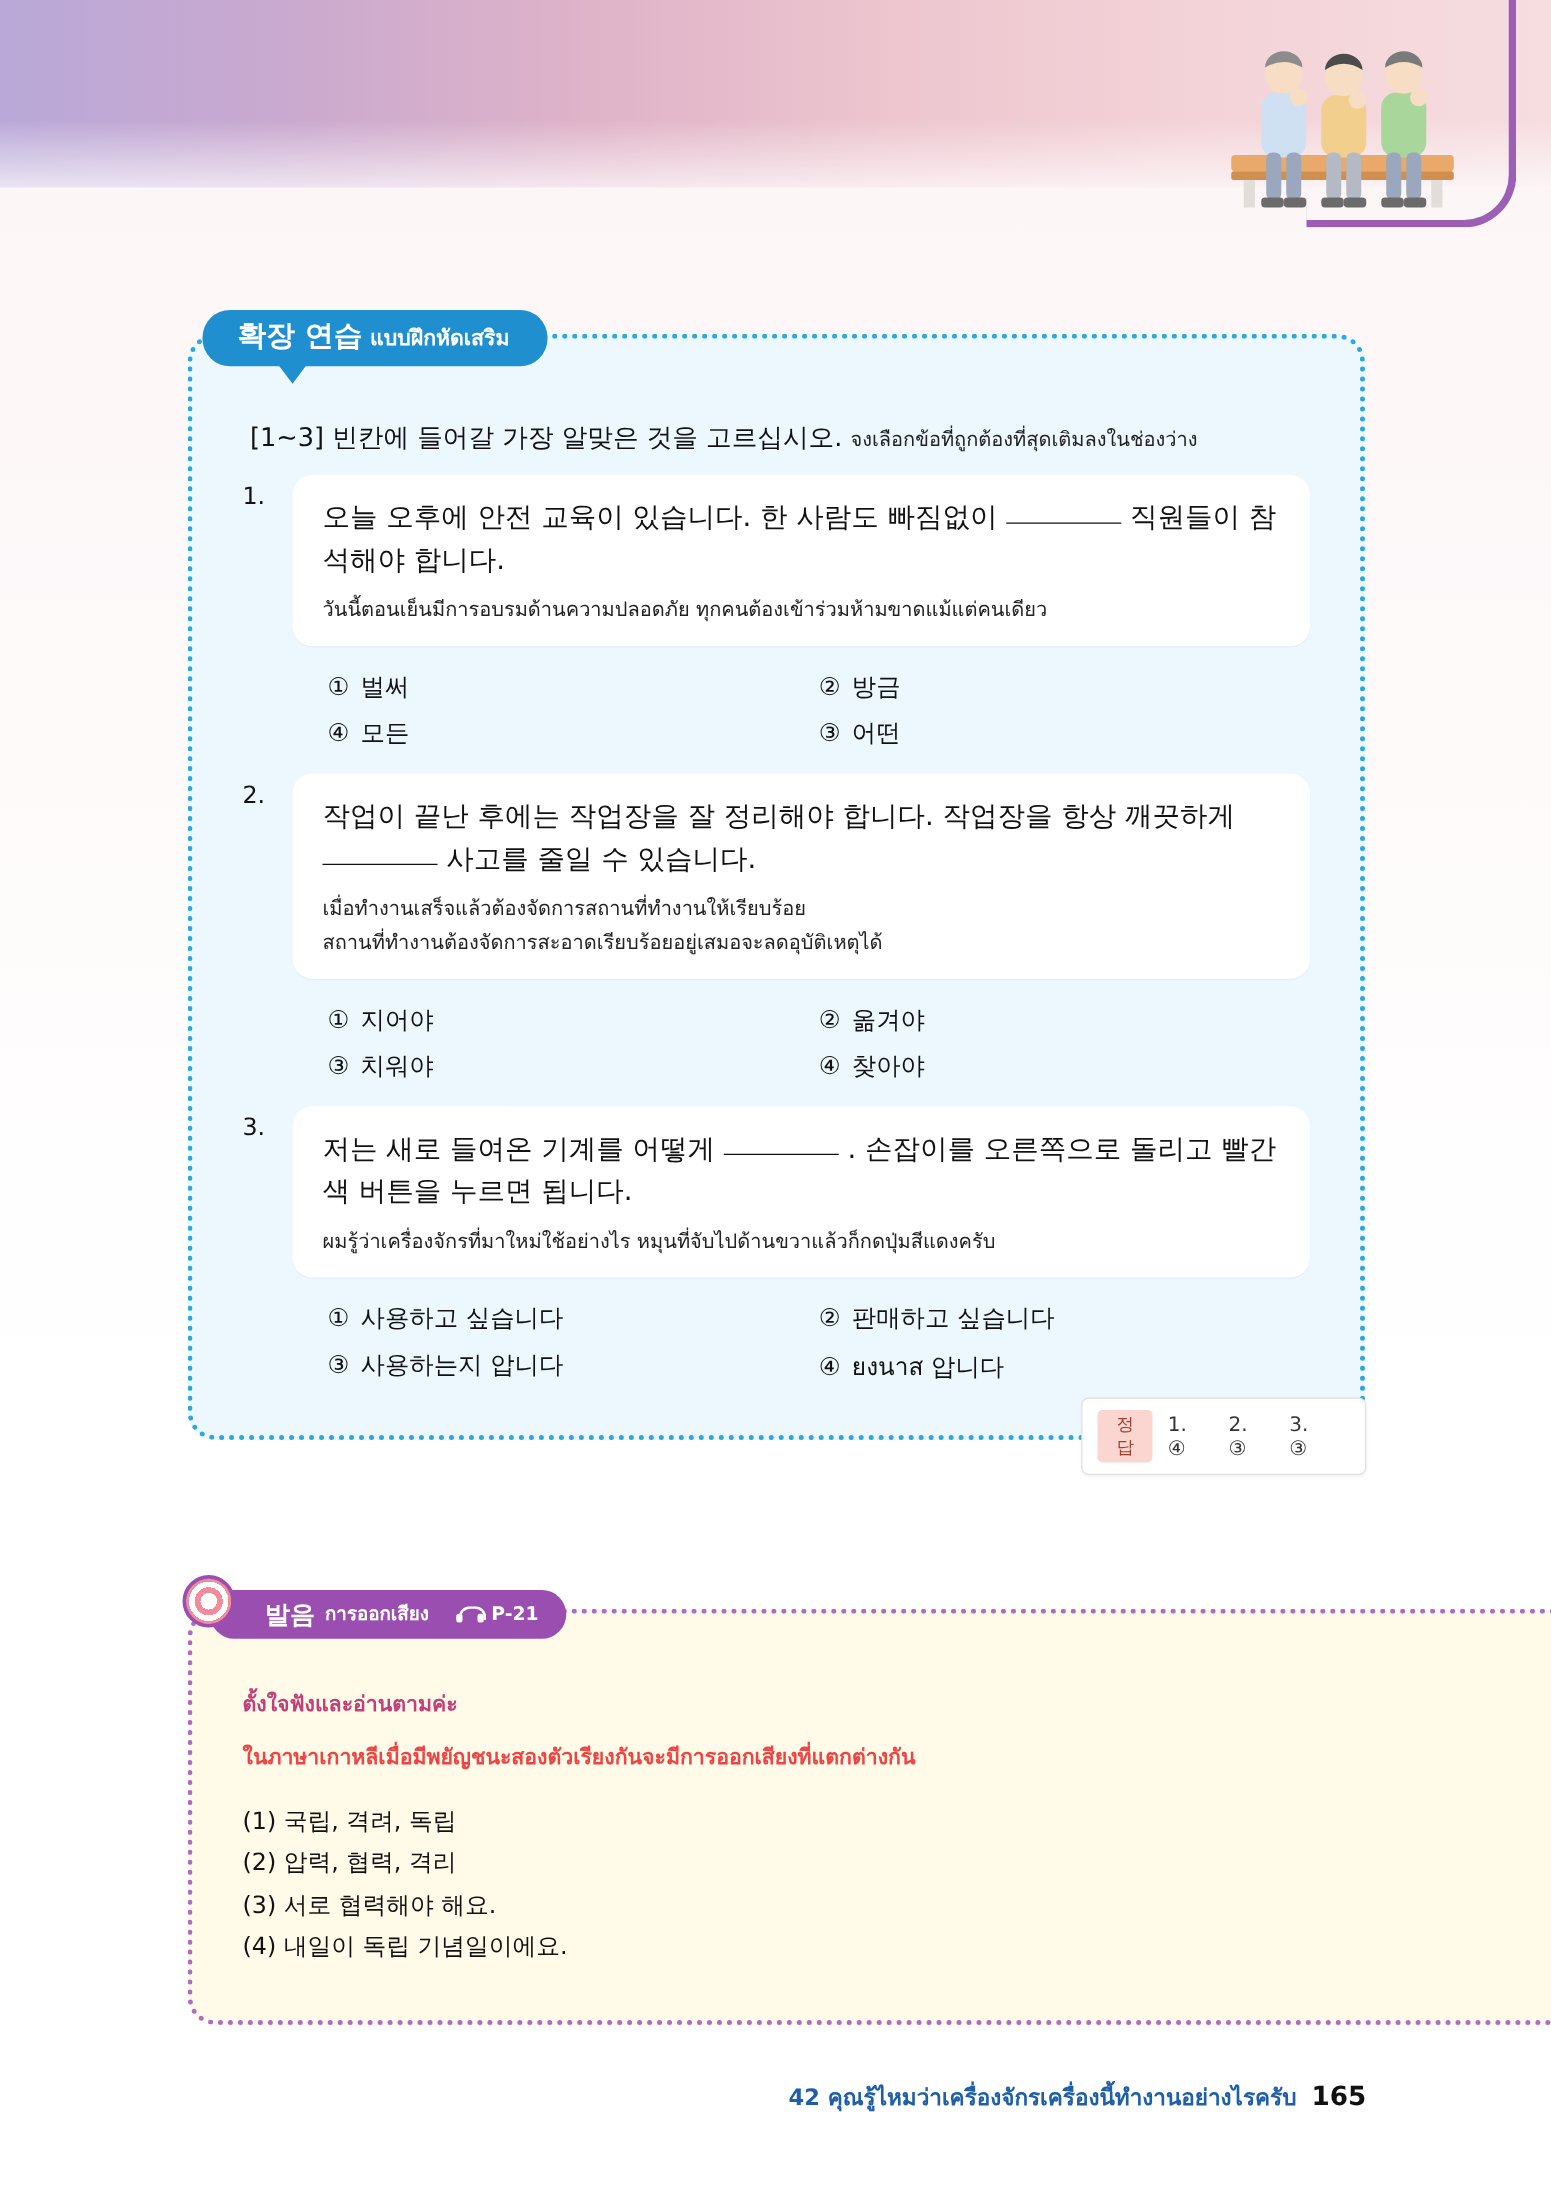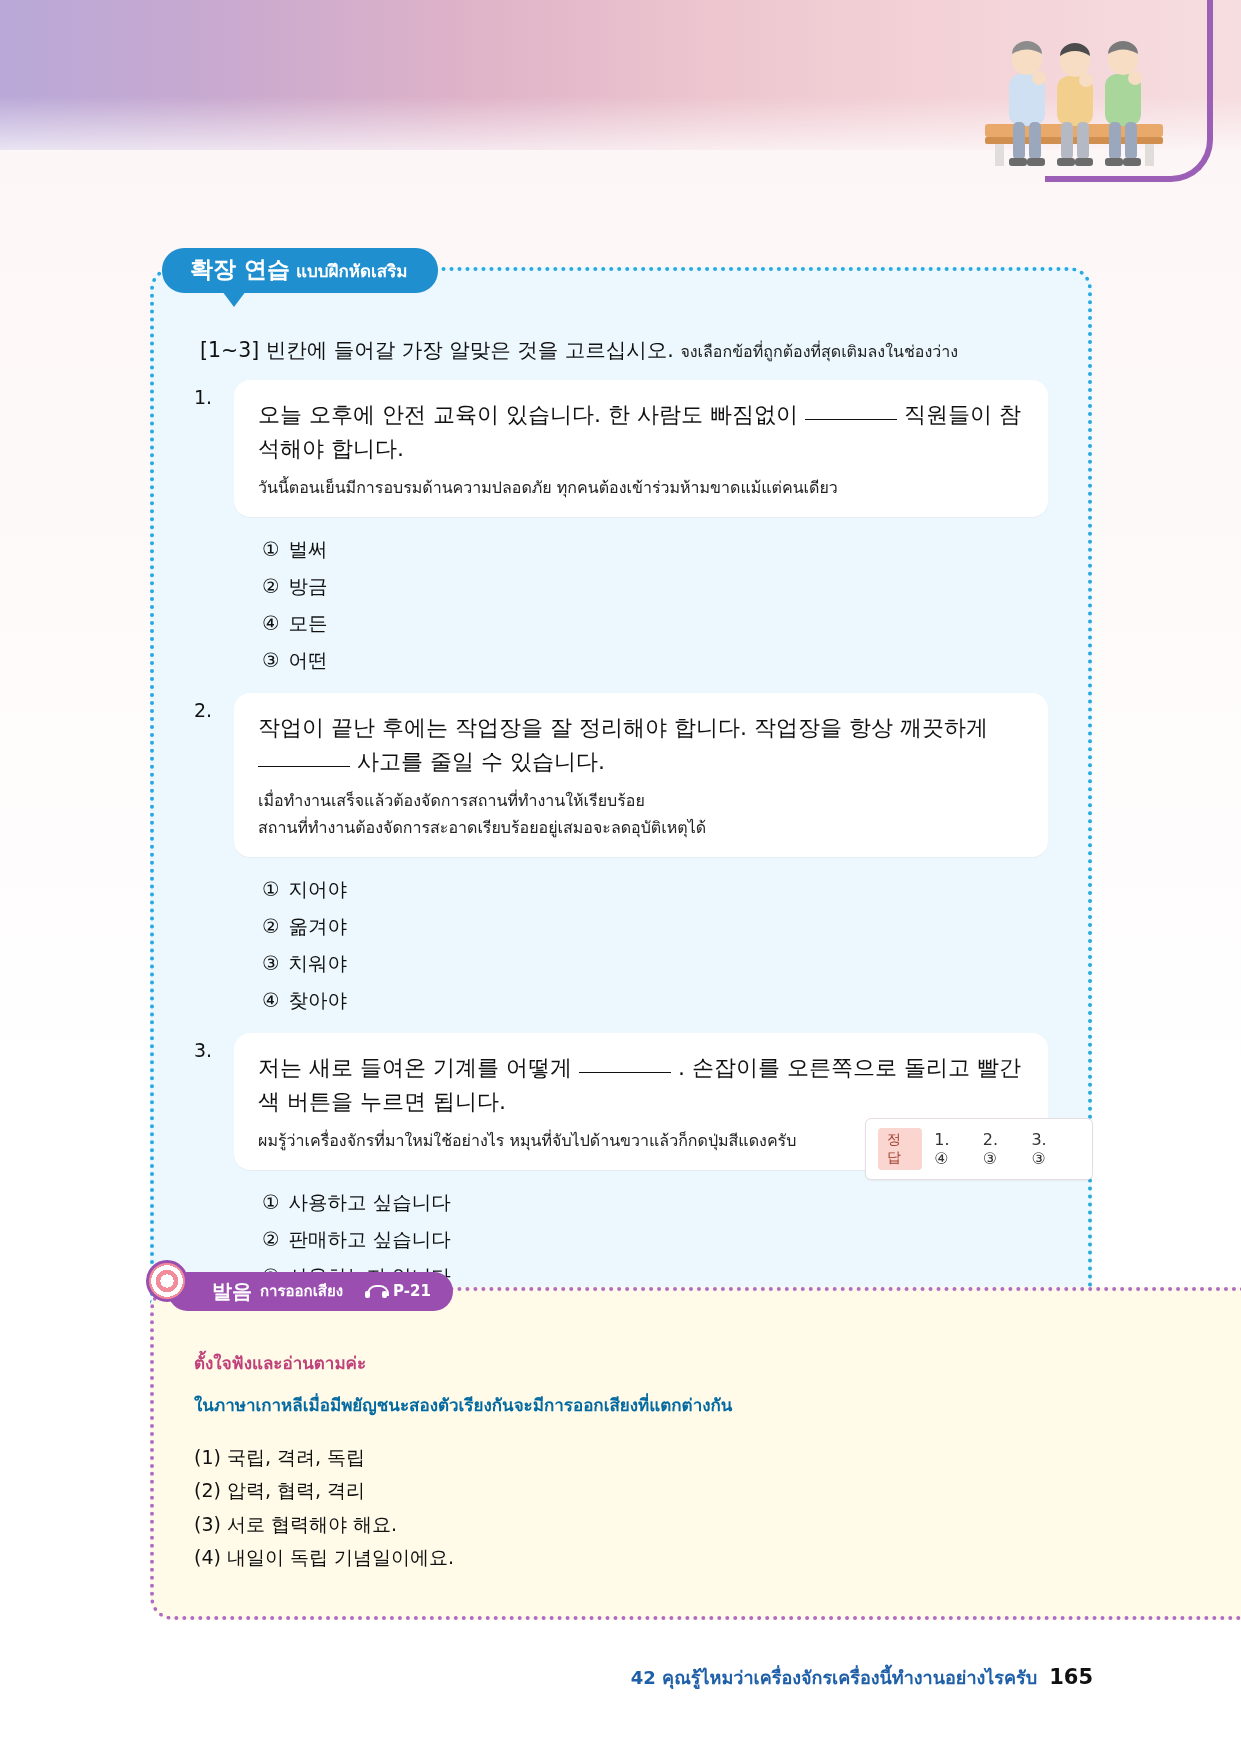--- a/index.html
+++ b/index.html
@@ -143,21 +143,20 @@
     display: inline-block;
     border-bottom: 1.5px solid #111;
     width: 92px;
     vertical-align: 2px;
   }
 
   .choices {
     display: flex;
     flex-wrap: wrap;
     margin: 14px 0 0 68px;
-    flex-direction: column;
   }
   .choice {
     width: 50%;
     box-sizing: border-box;
     font-size: 19.5px;
     color: #111;
     padding: 5px 0;
   }
   .choice .cnum { margin-right: 9px; }
 
@@ -177,20 +176,21 @@
     color: #333;
     box-shadow: 0 1px 2px rgba(0,0,0,0.05);
   }
   .answer-strip .lbl {
     background: #fbd5cf;
     color: #a04030;
     border-radius: 4px;
     padding: 3px 9px;
     font-size: 14px;
     margin-right: 12px;
+    text-align: center;
   }
   .answer-strip .ans { margin-right: 16px; }
 
   
   .pron-wrap {
     position: absolute;
     left: 150px; top: 1272px;
     width: 1132px;
   }
   .pron-tab {
@@ -260,21 +260,21 @@
   }
   .pron-head {
     color: #c0417a;
     font-size: 17px;
     font-weight: bold;
     margin: 0 0 16px 0;
   }
   .pron-rule {
     font-size: 17px;
     font-weight: bold;
-    color: #0369a1;
+    color: #ef4444;
     margin: 16px 0 6px 0;
     line-height: 1.6;
     font-family: Liberation Serif, serif;
   }
   .pron-list {
     margin-top: 22px;
   }
   .pron-item {
     font-size: 19px;
     color: #111;

